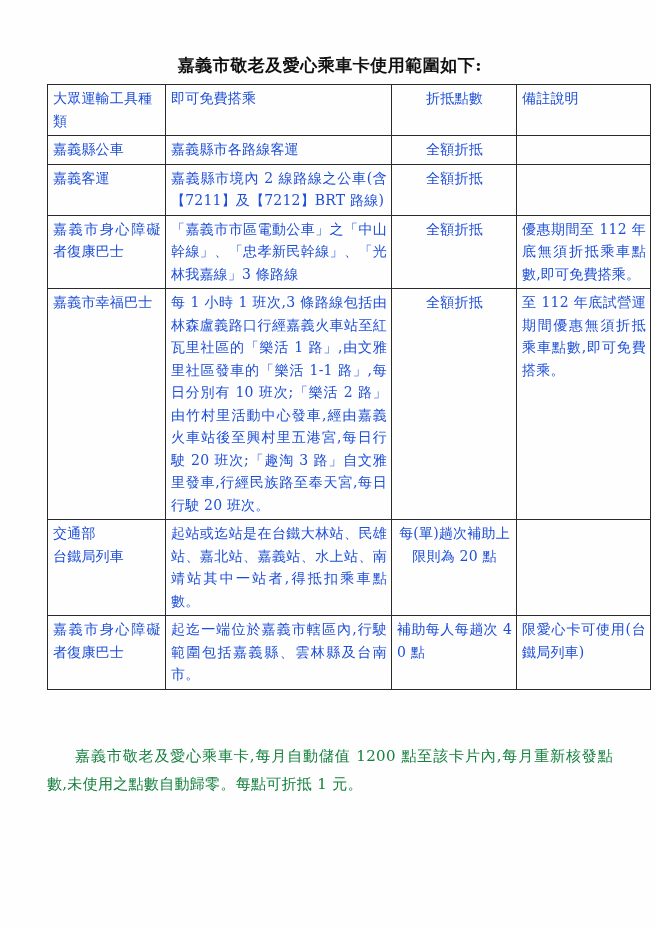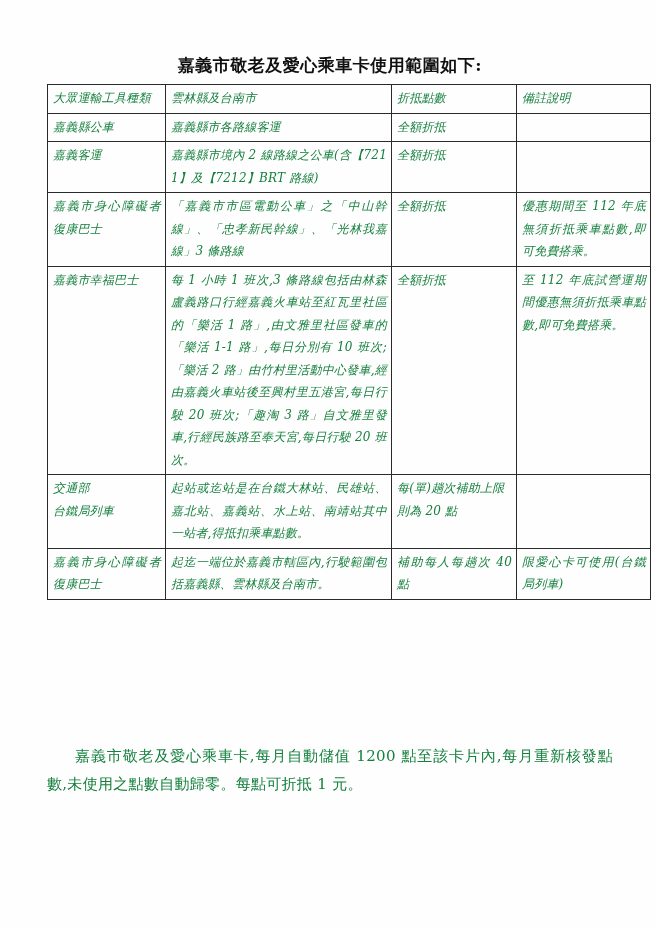--- a/index.html
+++ b/index.html
@@ -39,31 +39,30 @@
     left: 47px;
     top: 84px;
     width: 563px;
     border-collapse: collapse;
     table-layout: fixed;
   }
   table.main-table td {
     border: 1px solid #2a2a2a;
     vertical-align: top;
     padding: 2px 4px 3px 5px;
-    font-size: 12px;
+    font-size: 14px;
     line-height: 22.5px;
     letter-spacing: 0.2px;
-    color: #15803d;
+    color: #1d4ed8;
     word-break: break-all;
     font-weight: 500;
-    font-style: italic;
   }
   td.c1 { width: 108px; }
   td.c2 { width: 216px; }
-  td.c3 { width: 115px; }
+  td.c3 { width: 115px; text-align: center; }
   td.c4 { width: 124px; }
 
   td.just { text-align: justify; text-align-last: left; text-justify: inter-character; }
 
   .footnote {
     position: absolute;
     left: 47px;
     top: 742px;
     width: 566px;
     font-size: 15px;
@@ -80,21 +79,21 @@
 <body>
 
 <div class="page">
 
   <div class="doc-title">嘉義市敬老及愛心乘車卡使用範圍如下:</div>
 
   <table class="main-table">
     <tbody>
       <tr>
         <td class="c1">大眾運輸工具種類</td>
-        <td class="c2">雲林縣及台南市</td>
+        <td class="c2">即可免費搭乘</td>
         <td class="c3">折抵點數</td>
         <td class="c4">備註說明</td>
       </tr>
 
       <tr>
         <td class="c1">嘉義縣公車</td>
         <td class="c2">嘉義縣市各路線客運</td>
         <td class="c3">全額折抵</td>
         <td class="c4"></td>
       </tr>

